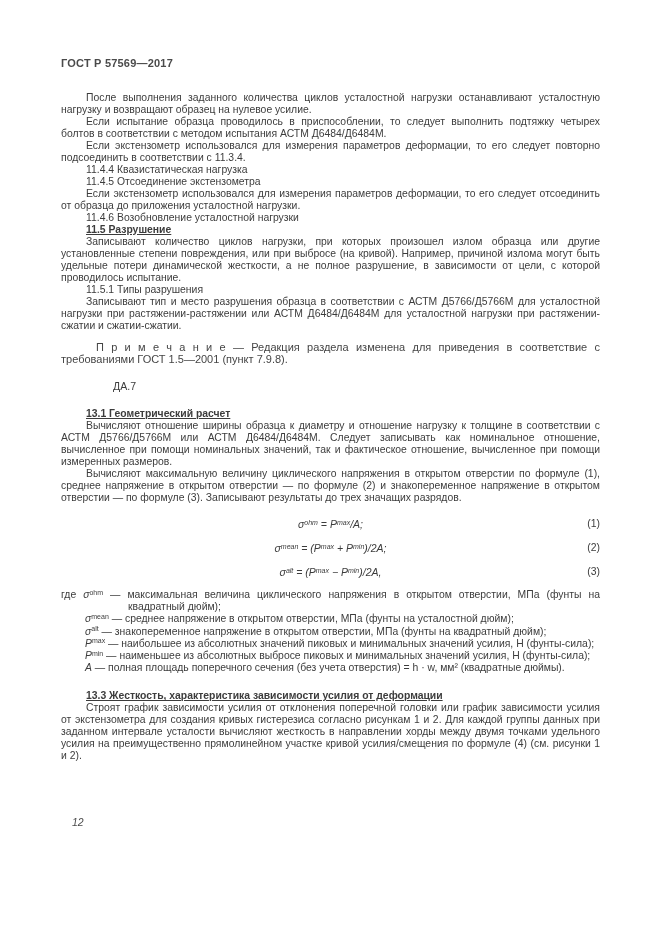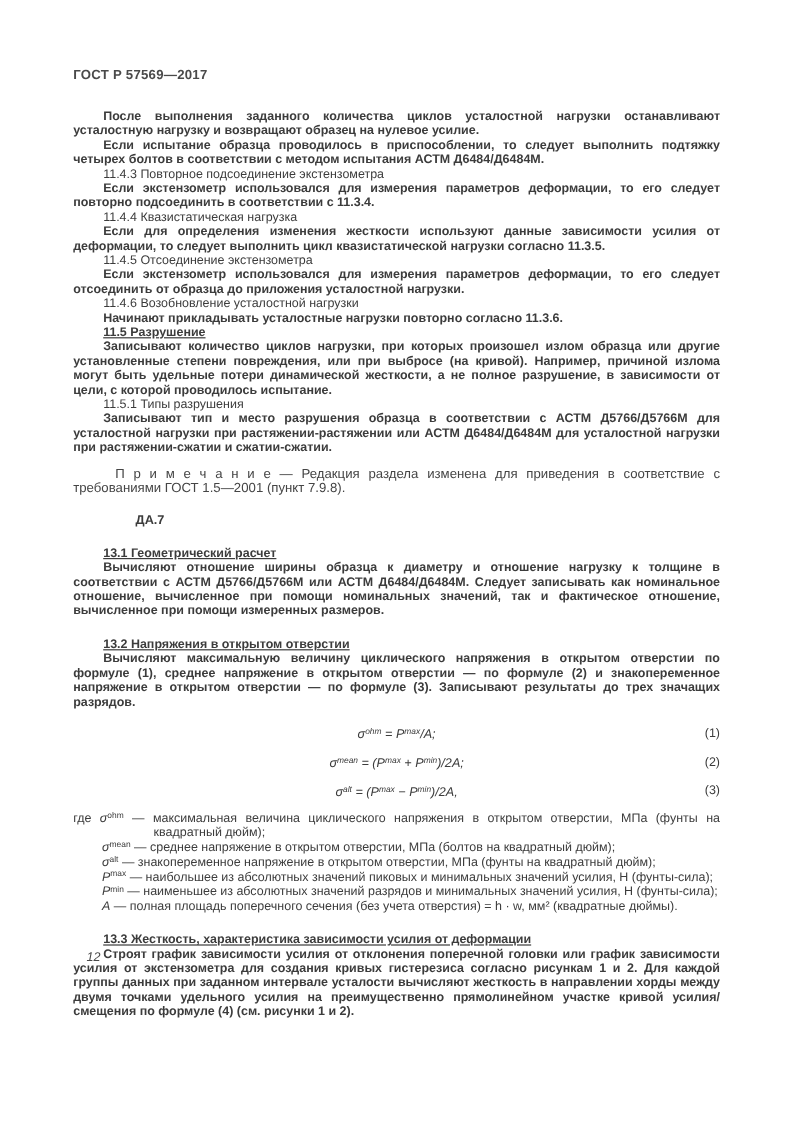--- a/index.html
+++ b/index.html
@@ -26,33 +26,33 @@
     color: #4a4a4a;
     margin-bottom: 23px;
     letter-spacing: 0.2px;
   }
   .p, .h, .hb {
     font-size: 10.4px;
     line-height: 12px;
     margin: 0;
     text-indent: 25px;
   }
-  .p { text-align: justify; font-weight: bold; }
+  .p { text-align: justify; }
   .hb { font-weight: bold; text-decoration: underline; }
   .note {
     font-size: 11px;
     line-height: 12px;
     text-align: justify;
     text-indent: 35px;
     margin-top: 9px;
     color: #454545;
   }
   .annex {
     font-size: 10.6px;
-    font-weight: bold;
+    font-weight: normal;
     margin: 15px 0 11px 52px;
     line-height: 12px;
   }
   .sec-heading { margin-top: 16px; }
   sup {
     font-size: 7px;
     line-height: 0;
     vertical-align: baseline;
     position: relative;
     top: -3.5px;
@@ -78,80 +78,76 @@
     font-size: 10.4px;
     line-height: 12.2px;
     text-align: justify;
     padding-left: 67px;
     text-indent: -43px;
   }
   .witem.wfirst { text-indent: -67px; }
   .wterm { font-style: italic; }
   .page-number {
     position: absolute;
-    left: 72px; top: 792px;
+    left: 72px; top: 816px;
     font-size: 10.5px;
     color: #4a4a4a;
     font-style: italic;
   }
 </style>
 </head>
 <body>
 
 <div class="page">
   <div class="content">
 
     <div class="running-header">ГОСТ Р 57569—2017</div>
 
     <p class="p">После выполнения заданного количества циклов усталостной нагрузки останавливают усталостную нагрузку и возвращают образец на нулевое усилие.</p>
     <p class="p">Если испытание образца проводилось в приспособлении, то следует выполнить подтяжку четырех болтов в соответствии с методом испытания АСТМ Д6484/Д6484М.</p>
-    <p class="h">11.4.3 Повторное подсоединение экстензометра</p>
     <p class="p">Если экстензометр использовался для измерения параметров деформации, то его следует повторно подсоединить в соответствии с 11.3.4.</p>
     <p class="h">11.4.4 Квазистатическая нагрузка</p>
-    <p class="p">Если для определения изменения жесткости используют данные зависимости усилия от деформации, то следует выполнить цикл квазистатической нагрузки согласно 11.3.5.</p>
     <p class="h">11.4.5 Отсоединение экстензометра</p>
     <p class="p">Если экстензометр использовался для измерения параметров деформации, то его следует отсоединить от образца до приложения усталостной нагрузки.</p>
     <p class="h">11.4.6 Возобновление усталостной нагрузки</p>
-    <p class="p">Начинают прикладывать усталостные нагрузки повторно согласно 11.3.6.</p>
     <p class="hb">11.5 Разрушение</p>
     <p class="p">Записывают количество циклов нагрузки, при которых произошел излом образца или другие установленные степени повреждения, или при выбросе (на кривой). Например, причиной излома могут быть удельные потери динамической жесткости, а не полное разрушение, в зависимости от цели, с которой проводилось испытание.</p>
     <p class="h">11.5.1 Типы разрушения</p>
     <p class="p">Записывают тип и место разрушения образца в соответствии с АСТМ Д5766/Д5766М для усталостной нагрузки при растяжении-растяжении или АСТМ Д6484/Д6484М для усталостной нагрузки при растяжении-сжатии и сжатии-сжатии.</p>
 
     <div class="note"><span>П р и м е ч а н и е</span> <span>— Редакция раздела изменена для приведения в соответствие с требованиями ГОСТ 1.5—2001 (пункт 7.9.8).</span></div>
 
     <div class="annex">ДА.7</div>
 
     <p class="hb sec-heading">13.1 Геометрический расчет</p>
     <p class="p">Вычисляют отношение ширины образца к диаметру и отношение нагрузку к толщине в соответствии с АСТМ Д5766/Д5766М или АСТМ Д6484/Д6484М. Следует записывать как номинальное отношение, вычисленное при помощи номинальных значений, так и фактическое отношение, вычисленное при помощи измеренных размеров.</p>
 
-    <p class="hb sec-heading">13.2 Напряжения в открытом отверстии</p>
     <p class="p">Вычисляют максимальную величину циклического напряжения в открытом отверстии по формуле (1), среднее напряжение в открытом отверстии — по формуле (2) и знакопеременное напряжение в открытом отверстии — по формуле (3). Записывают результаты до трех значащих разрядов.</p>
 
     <div class="formulas">
       <div class="frow">
         <span class="formula"><span class="sg">σ</span><sup>ohm</sup><span> = P</span><sup>max</sup><span></span><sup></sup><span>/A;</span></span>
         <span class="fnum">(1)</span>
       </div>
       <div class="frow">
         <span class="formula"><span class="sg">σ</span><sup>mean</sup><span> = (P</span><sup>max</sup><span> + P</span><sup>min</sup><span>)/2A;</span></span>
         <span class="fnum">(2)</span>
       </div>
       <div class="frow">
         <span class="formula"><span class="sg">σ</span><sup>alt</sup><span> = (P</span><sup>max</sup><span> − P</span><sup>min</sup><span>)/2A,</span></span>
         <span class="fnum">(3)</span>
       </div>
     </div>
 
     <div class="where">
       <div class="witem wfirst"><span>где</span> <span class="wterm">σ</span><sup>ohm</sup> <span>— максимальная величина циклического напряжения в открытом отверстии, МПа (фунты на квадратный дюйм);</span></div>
-      <div class="witem"><span class="wterm">σ</span><sup>mean</sup> <span>— среднее напряжение в открытом отверстии, МПа (болтов на квадратный дюйм);</span></div>
+      <div class="witem"><span class="wterm">σ</span><sup>mean</sup> <span>— среднее напряжение в открытом отверстии, МПа (фунты на усталостной дюйм);</span></div>
       <div class="witem"><span class="wterm">σ</span><sup>alt</sup> <span>— знакопеременное напряжение в открытом отверстии, МПа (фунты на квадратный дюйм);</span></div>
       <div class="witem"><span class="wterm">P</span><sup>max</sup> <span>— наибольшее из абсолютных значений пиковых и минимальных значений усилия, Н (фунты-сила);</span></div>
-      <div class="witem"><span class="wterm">P</span><sup>min</sup> <span>— наименьшее из абсолютных значений разрядов и минимальных значений усилия, Н (фунты-сила);</span></div>
+      <div class="witem"><span class="wterm">P</span><sup>min</sup> <span>— наименьшее из абсолютных выбросе пиковых и минимальных значений усилия, Н (фунты-сила);</span></div>
       <div class="witem"><span class="wterm">A</span> <span>— полная площадь поперечного сечения (без учета отверстия) = h · w, мм² (квадратные дюймы).</span></div>
     </div>
 
     <p class="hb sec-heading">13.3 Жесткость, характеристика зависимости усилия от деформации</p>
     <p class="p">Строят график зависимости усилия от отклонения поперечной головки или график зависимости усилия от экстензометра для создания кривых гистерезиса согласно рисункам 1 и 2. Для каждой группы данных при заданном интервале усталости вычисляют жесткость в направлении хорды между двумя точками удельного усилия на преимущественно прямолинейном участке кривой усилия/смещения по формуле (4) (см. рисунки 1 и 2).</p>
 
   </div>
 
   <div class="page-number">12</div>
 </div>

